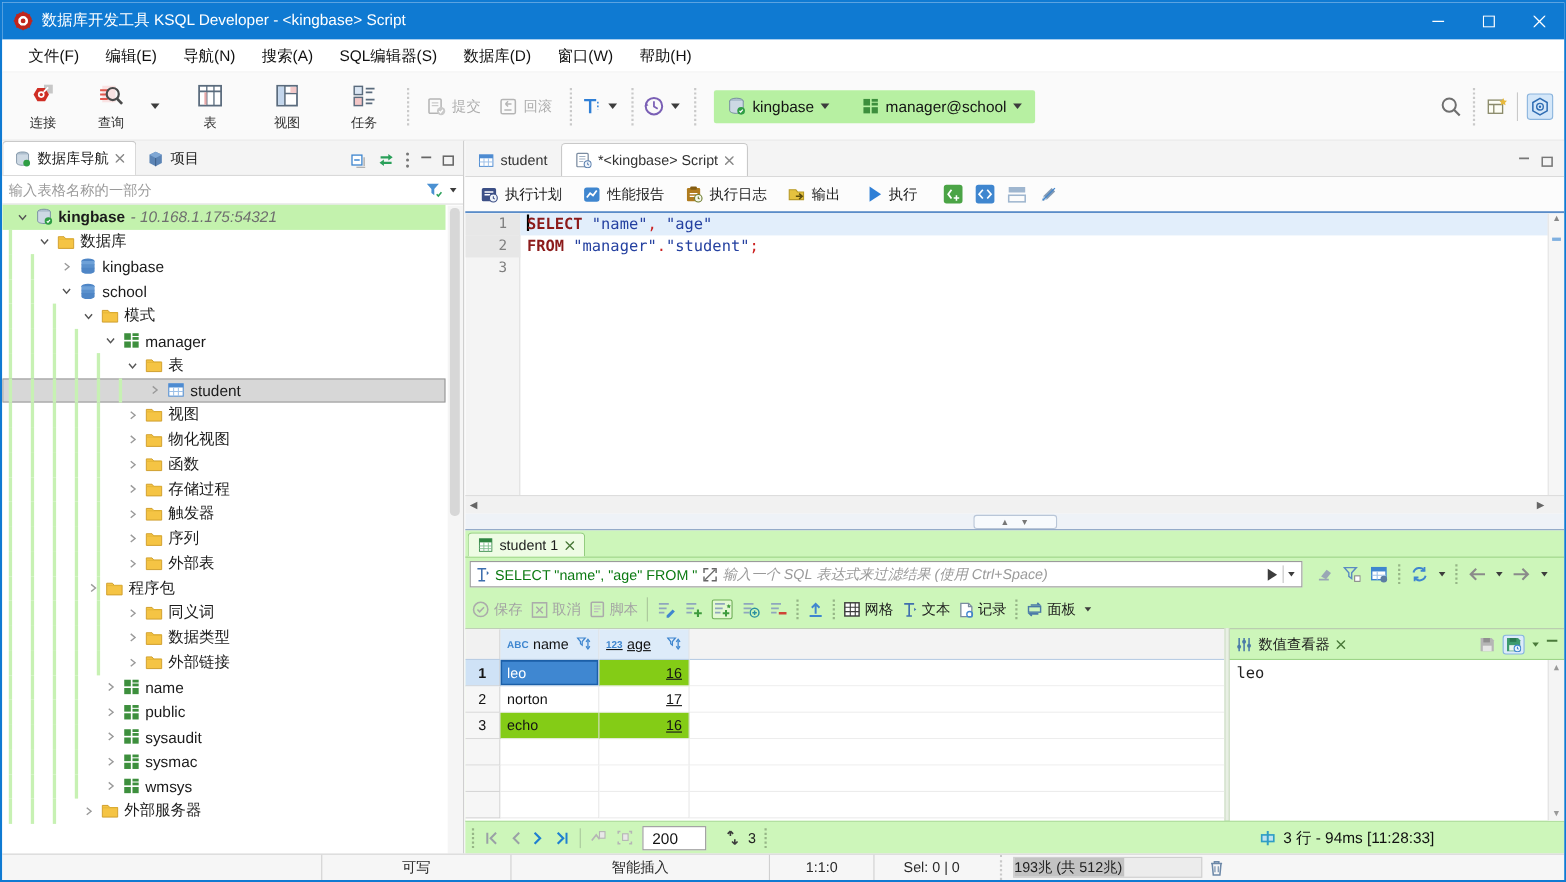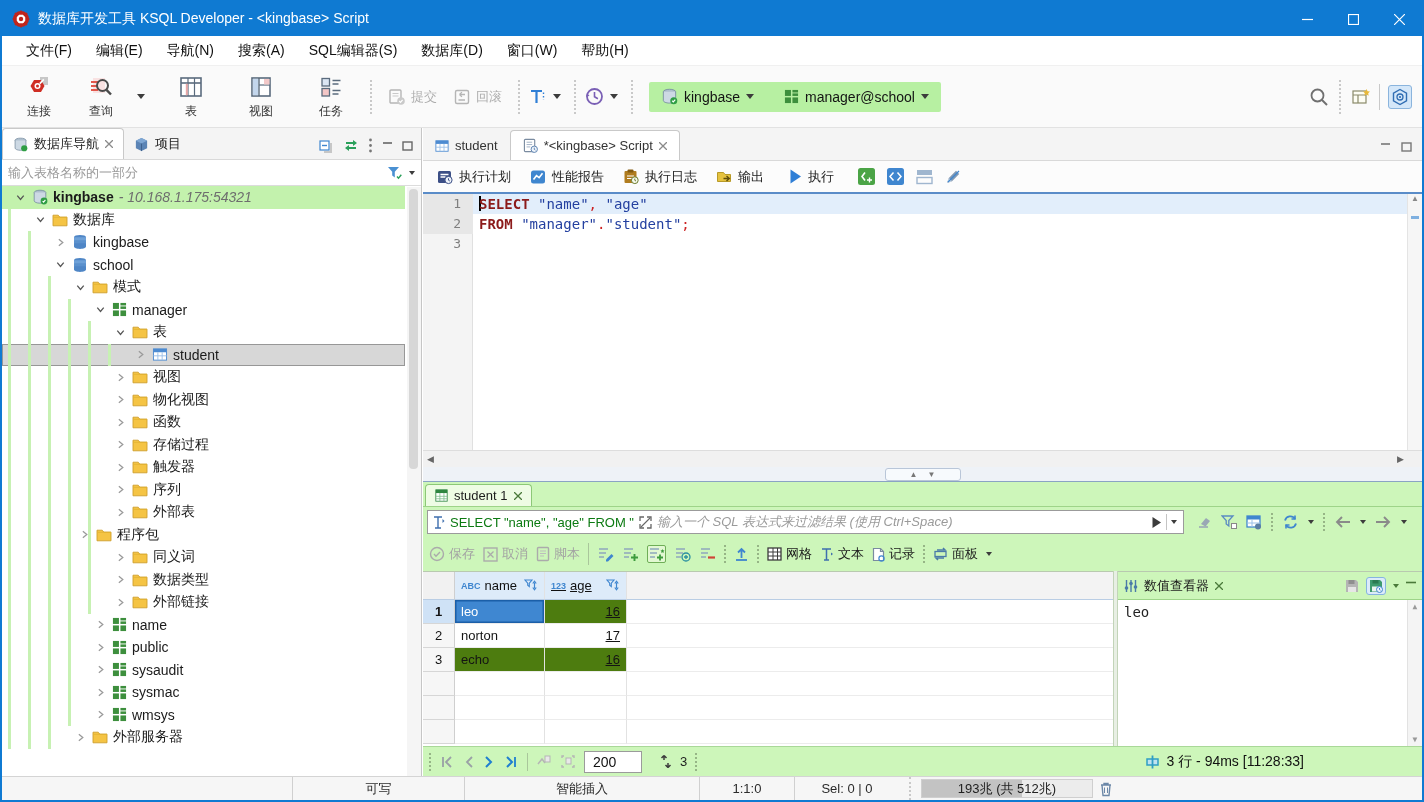--- a/index.html
+++ b/index.html
@@ -109,21 +109,21 @@
   .c-name { width:90px; }
   .c-age { width:82px; justify-content:flex-end;text-decoration:underline; }
   .c-fill { flex:1; border-right:none; }
   .head .g-cell { background:#ddebf9; border-bottom:1px solid #b9cde4; color:#111; gap:4px; }
   .head .c-num { background:#f1f1f1; }
   .head .c-fill { background:#f3f3f3; }
   .tbadge { font-size:9px; font-weight:700; color:#3f86cf; }
   .head .lbl { flex:1; }
   .numsel { background:#cfe2f6; font-weight:700; }
   .cell-sel { background:#3f87d1; color:#fff; box-shadow:inset 0 0 0 1.5px #1b5fa8; }
-  .alt { background:#4d7c0f;text-align:center; }
+  .alt { background:#84cc16;text-align:center; }
 
   .res-vsplit { width:5px; background:#e8efe4; border-left:1px solid #c2d4b8; border-right:1px solid #c2d4b8; }
 
   
   .viewer { flex:1; display:flex; flex-direction:column; border-top:1px solid #b9c9b0; min-width:0; }
   .vv-tabbar { height:28px; display:flex; align-items:center; padding:0 6px; gap:6px; font-size:13px; color:#1c1c1c; border-bottom:1px solid #9ed489; }
   .vv-icons { margin-left:auto; display:flex; align-items:center; gap:7px; }
   .vv-save-hl { background:#dcebfa; border:1px solid #86b4e0; border-radius:3px; padding:1px 2px; display:flex; }
   .vv-body { flex:1; background:#fff; position:relative; font-family:"DejaVu Sans Mono","Liberation Mono",monospace; font-size:14px; color:#222; padding:4px 6px; }
   .vv-scroll { position:absolute; right:0; top:0; bottom:0; width:15px; background:#f4f4f4; border-left:1px solid #e2e2e2; display:flex; flex-direction:column; justify-content:space-between; align-items:center; font-size:8px; color:#999; padding:2px 0; }
@@ -134,21 +134,21 @@
   .pg-input { width:58px; height:22px; background:#fff; border:1px solid #9b9b9b; font-size:14px; display:flex; align-items:center; padding-left:8px; color:#111; }
   .pg-status { margin-left:auto; margin-right:112px; display:flex; align-items:center; gap:6px; font-size:14px; color:#111; }
 
   
   .statusbar { position:absolute; left:0; right:0; bottom:0; height:24px; background:#f6f6f6; border-top:1px solid #d4d4d4; display:flex; align-items:center; font-size:13px; color:#2b2b2b; }
   .sb-cell { height:100%; display:flex; align-items:center; justify-content:center; border-left:1px solid #d0d0d0; }
   .sb-spacer { width:290px; height:100%; }
   .mem-wrap { display:flex; align-items:center; gap:6px; margin-left:10px; border-left:2px dotted #c9c9c9; padding-left:10px; height:100%; }
   .mem-gauge { position:relative; width:172px; height:19px; background:#ececec; border:1px solid #cfcfcf; overflow:hidden; }
   .mem-fill { position:absolute; left:0; top:0; bottom:0; width:59%; background:#c3c3c3; }
-  .mem-text { position:relative; z-index:1; width:100%; text-align:center; font-size:13px; color:#222; line-height:17px; }
+  .mem-text { position:relative; z-index:1; width:100%; text-align:left; font-size:13px; color:#222; line-height:17px; }
 </style>
 </head>
 <body>
 
 <div class="window">
 
   <div class="titlebar">
     <span class="logo icon">
       <svg width="18" height="18" viewBox="0 0 18 18">
           <circle cx="9" cy="9" r="8" fill="#c0251c"></circle>

